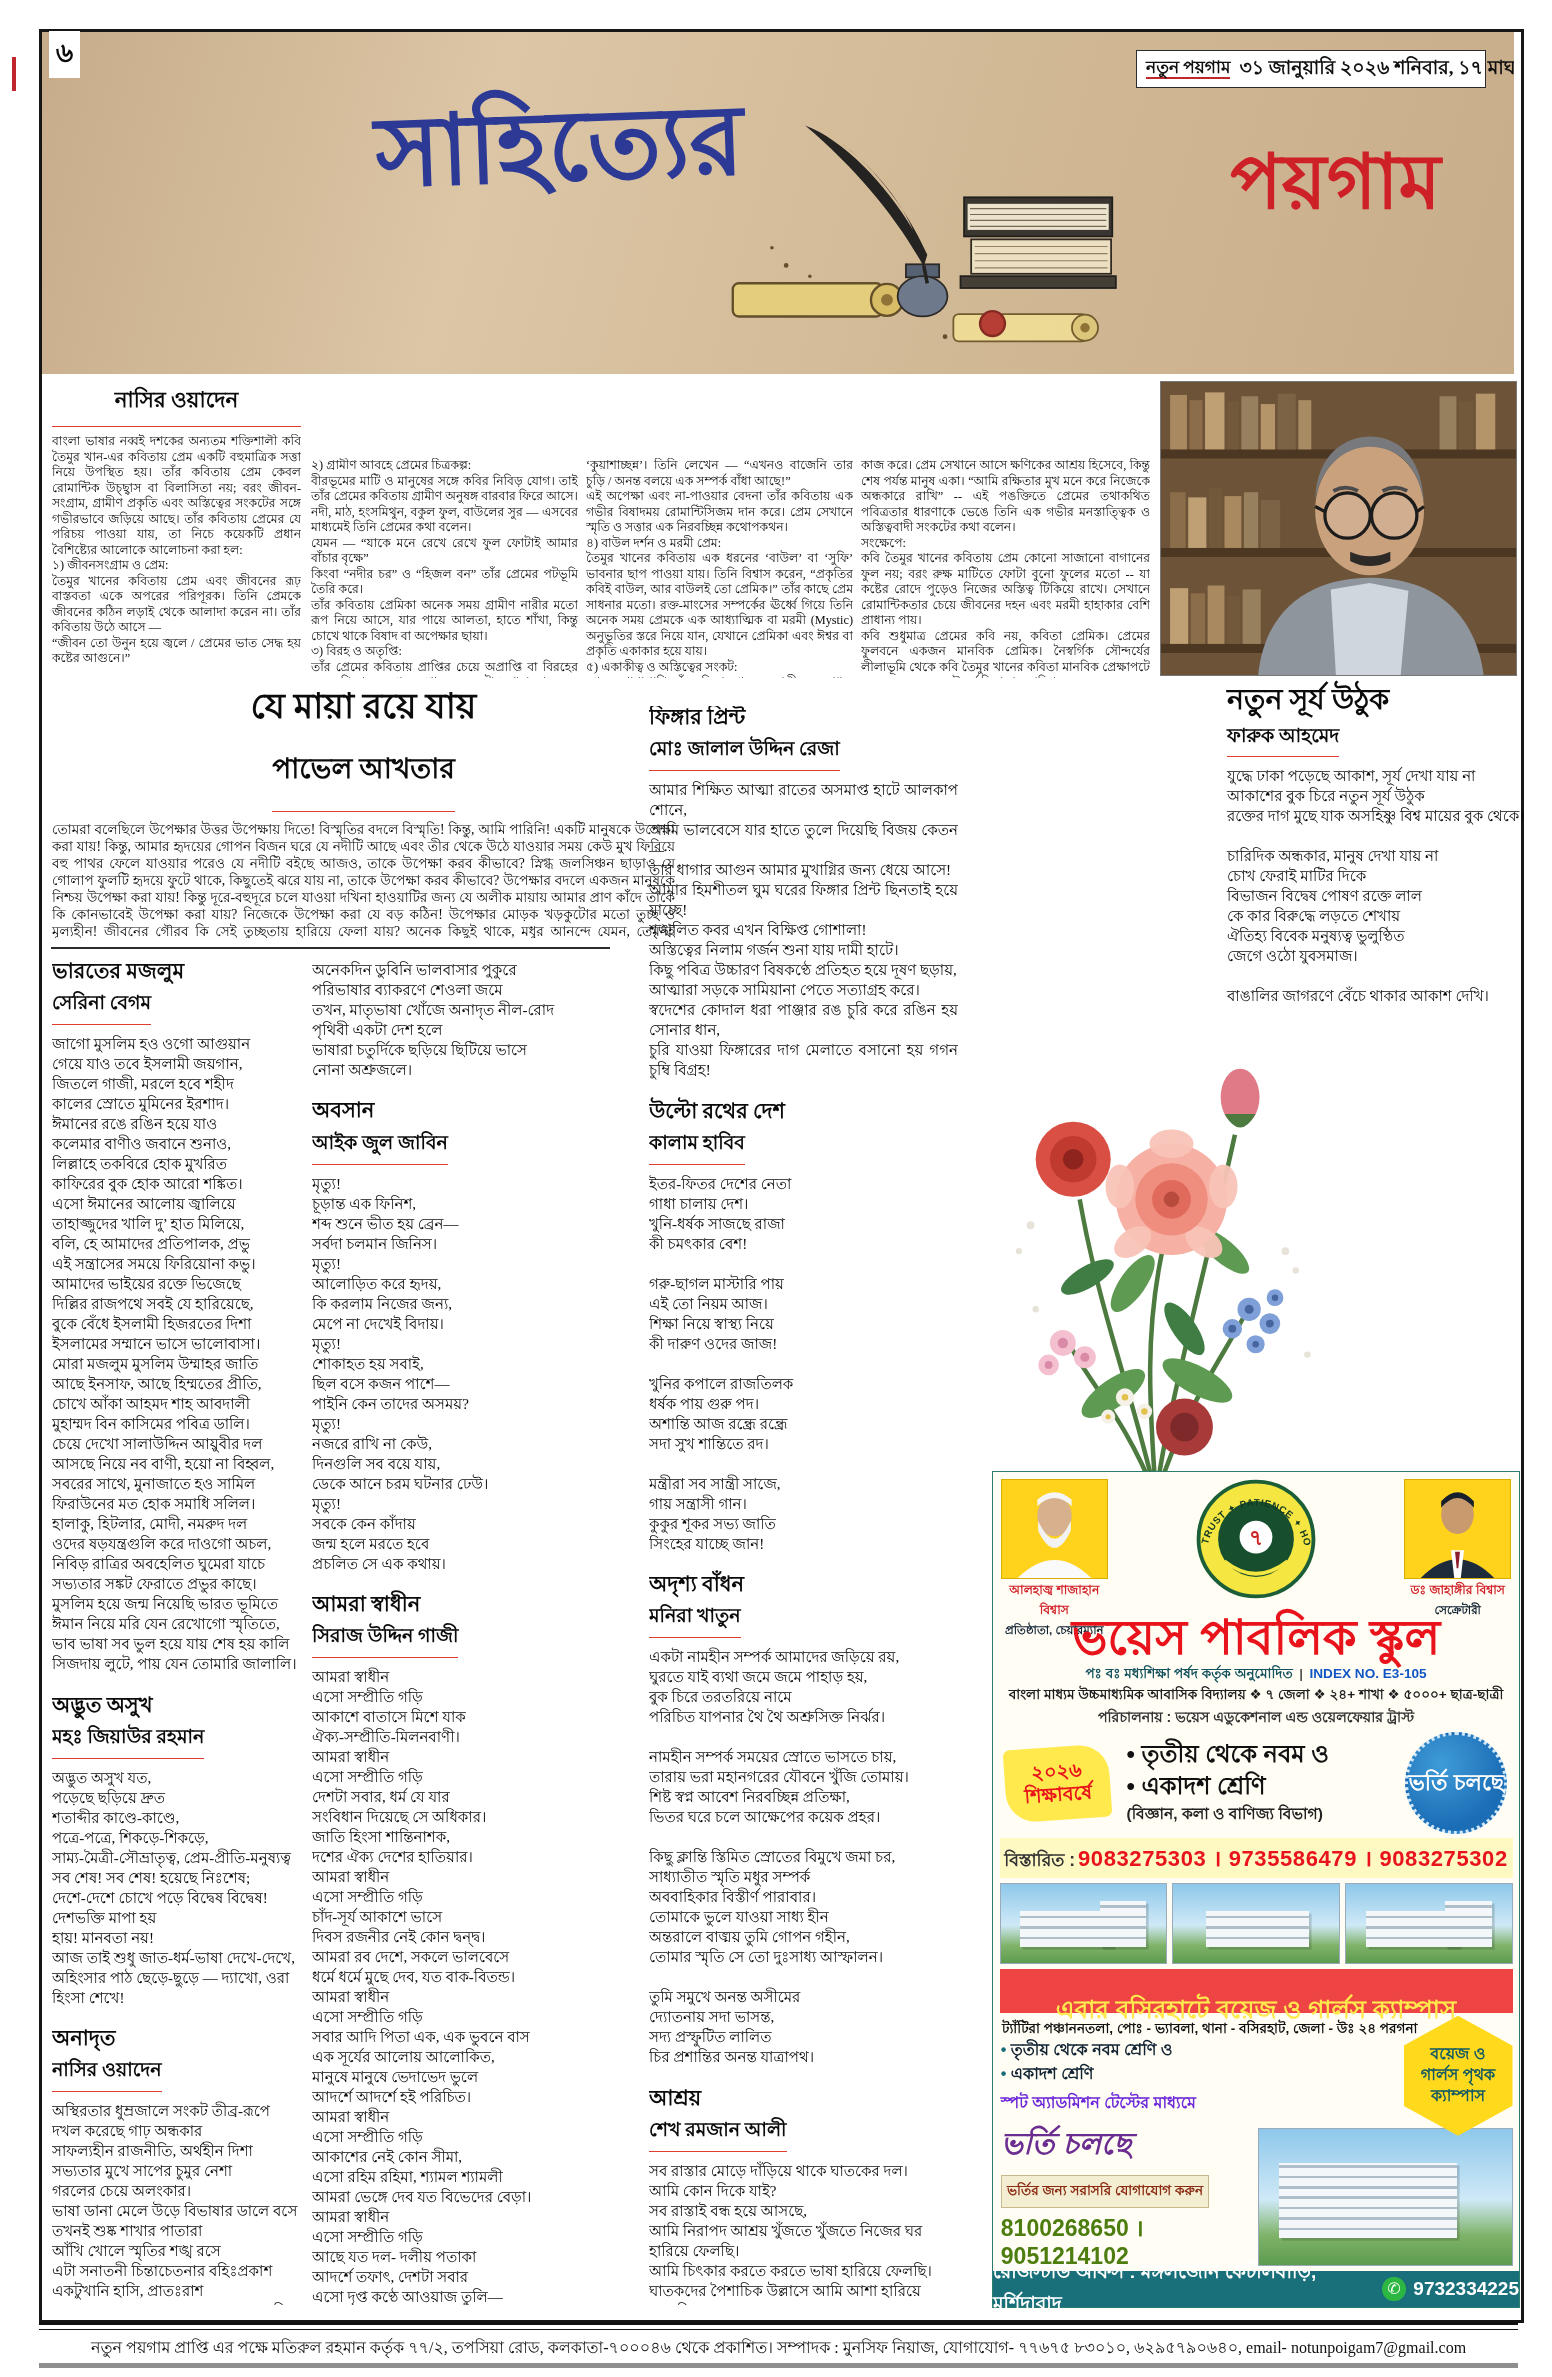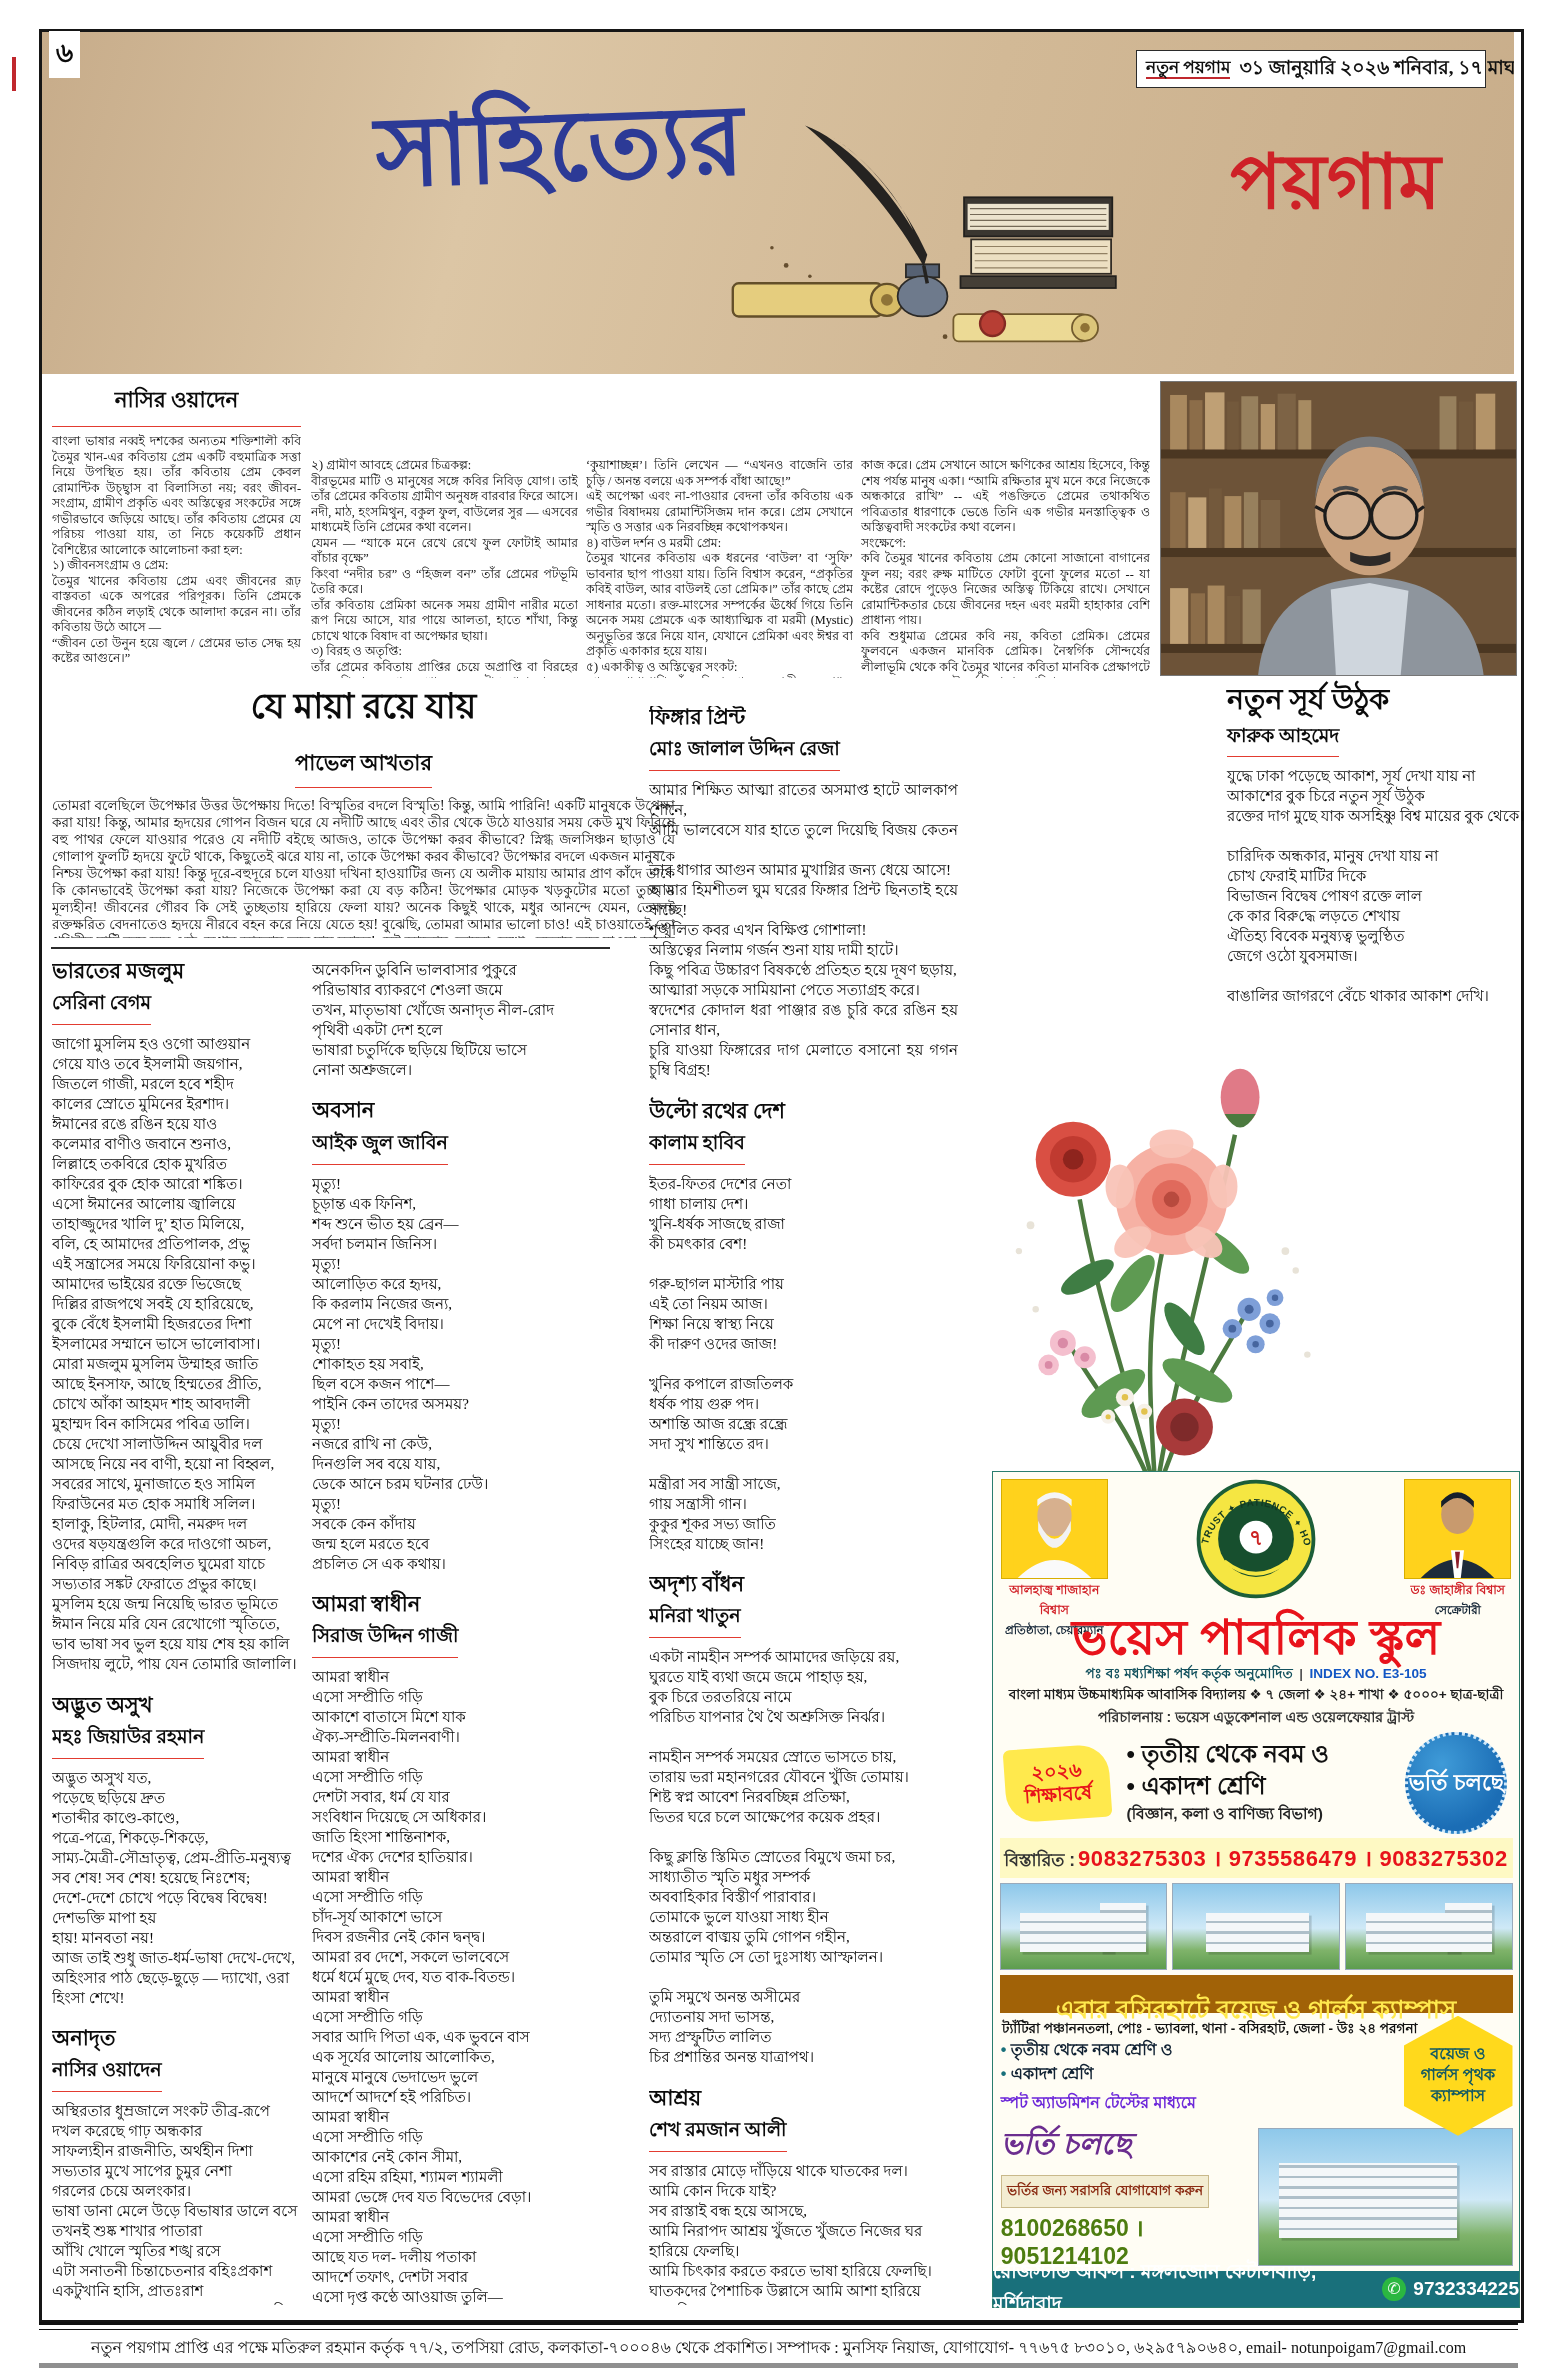--- a/index.html
+++ b/index.html
@@ -30,22 +30,22 @@
   .article-byline{text-align:center;font-weight:800;font-size:21.4px;}
   .byline-rule{border-bottom:1.9px solid #e23b30;margin:6.5px 0 7.8px;}
   .a-col1-wrap .a-col{position:static;height:228px;}
   .a-col2{left:311px;top:458px;width:267px;height:220px;}
   .a-col3{left:586px;top:458px;width:267px;height:220px;}
   .a-col4{left:861px;top:458px;width:289px;height:220px;}
   .poet-photo{position:absolute;left:1160px;top:381px;width:355px;height:293px;border:0.6px solid #777;}
   
   .essay{position:absolute;left:52px;top:679px;width:623px;height:259px;overflow:hidden;}
   .essay-title{text-align:center;font-size:35px;font-weight:900;margin:0 0 9px;}
-  .essay-author{width:fit-content;margin:0 auto 9px;font-size:21px;font-weight:800;
-                border-bottom:1.9px solid #e23b30;padding-bottom:5px;}
+  .essay-author{width:fit-content;margin:0 auto 9px;font-size:28px;font-weight:800;
+                border-bottom:1.9px solid #e23b30;padding-bottom:17px;}
   .essay-body{text-align:justify;font-size:13.6px;line-height:17px;}
   .sec-rule{position:absolute;left:51px;top:947px;width:559px;height:1.9px;background:#2b2b2b;}
   
   .pcol{position:absolute;display:flex;flex-direction:column;gap:19.4px;overflow:hidden;}
   .p-col1{left:52px;top:960px;width:249px;height:1345px;}
   .p-col2{left:312px;top:960px;width:286px;height:1345px;}
   .p-col3{left:649px;top:706px;width:309px;height:1599px;}
   .p-col4{left:1227px;top:684px;width:309px;height:324px;position:absolute;}
   .poem-title{font-size:21px;font-weight:900;margin:0 0 5.2px;line-height:1.1;}
   .poem-author{width:fit-content;font-size:19px;font-weight:800;border-bottom:1.9px solid #e23b30;
@@ -82,22 +82,22 @@
              text-align:center;border:3.9px dotted #cfe8fa;box-sizing:border-box;line-height:1.2;}
   .ad-phone-strip{background:#fef9c3;margin:1.3px 6.5px;padding:3.9px 2.6px;text-align:center;height:40px;box-sizing:border-box;}
   .ad-phone-strip .lbl{font-size:17.5px;font-weight:900;color:#333;}
   .ad-phone-strip .ph{font-size:22px;font-weight:900;color:#e8131b;letter-spacing:0.6px;}
   .ad-campus-photos{display:flex;gap:5.2px;padding:3.9px 6.5px;height:170px;box-sizing:border-box;}
   .campus-photo{position:relative;flex:1;overflow:hidden;border:0.6px solid #9ab;
                 background:linear-gradient(180deg,#8ec8ea 0%,#cfe9f7 52%,#7fb36a 78%,#5d9c4e 100%);}
   .bldg{position:absolute;left:12%;bottom:20%;width:56%;height:46%;
         background:repeating-linear-gradient(0deg,#f4f7f9 0 7.8px,#aebfc9 7.8px 10.4px);box-shadow:2.6px 2.6px 0 rgba(0,0,0,.15);}
   .bldg.b2{left:60%;width:28%;height:58%;}
-  .ad-banner{background:#a16207;color:#ffe94d;text-align:center;font-size:24.6px;font-weight:900;
-             margin:1.3px 6.5px;padding:16px 0;height:38px;box-sizing:border-box;}
+  .ad-banner{background:#ef4444;color:#ffe94d;text-align:center;font-size:24.6px;font-weight:900;
+             margin:1.3px 6.5px;padding:22px 0;height:38px;box-sizing:border-box;}
   .ad-address{font-size:13.6px;font-weight:800;padding:3.9px 9px;height:22px;box-sizing:border-box;color:#111;}
   .ad-bottom{display:flex;gap:6.5px;padding:1.3px 7.8px;flex:1;position:relative;}
   .ad-bottom .left{flex:1;}
   .ad-bottom .b{font-size:16px;font-weight:800;color:#123;line-height:1.5;}
   .ad-bottom .b::before{content:"• ";color:#19707b;}
   .ad-bottom .spot{font-size:16px;font-weight:800;margin-top:3.9px;color:#6d28d9;}
   .ad-bottom .script{font-size:30px;font-weight:900;color:#6b2d8f;font-style:italic;margin:3.9px 0;}
   .contact-box{background:#f3edd2;border:0.6px solid #c9b98a;color:#8a2b12;font-weight:800;font-size:13.6px;
                padding:3.9px 5.2px;width:fit-content;}
   .cphones{color:#4d7c0f;font-weight:900;font-size:23px;margin-top:2.6px;}

